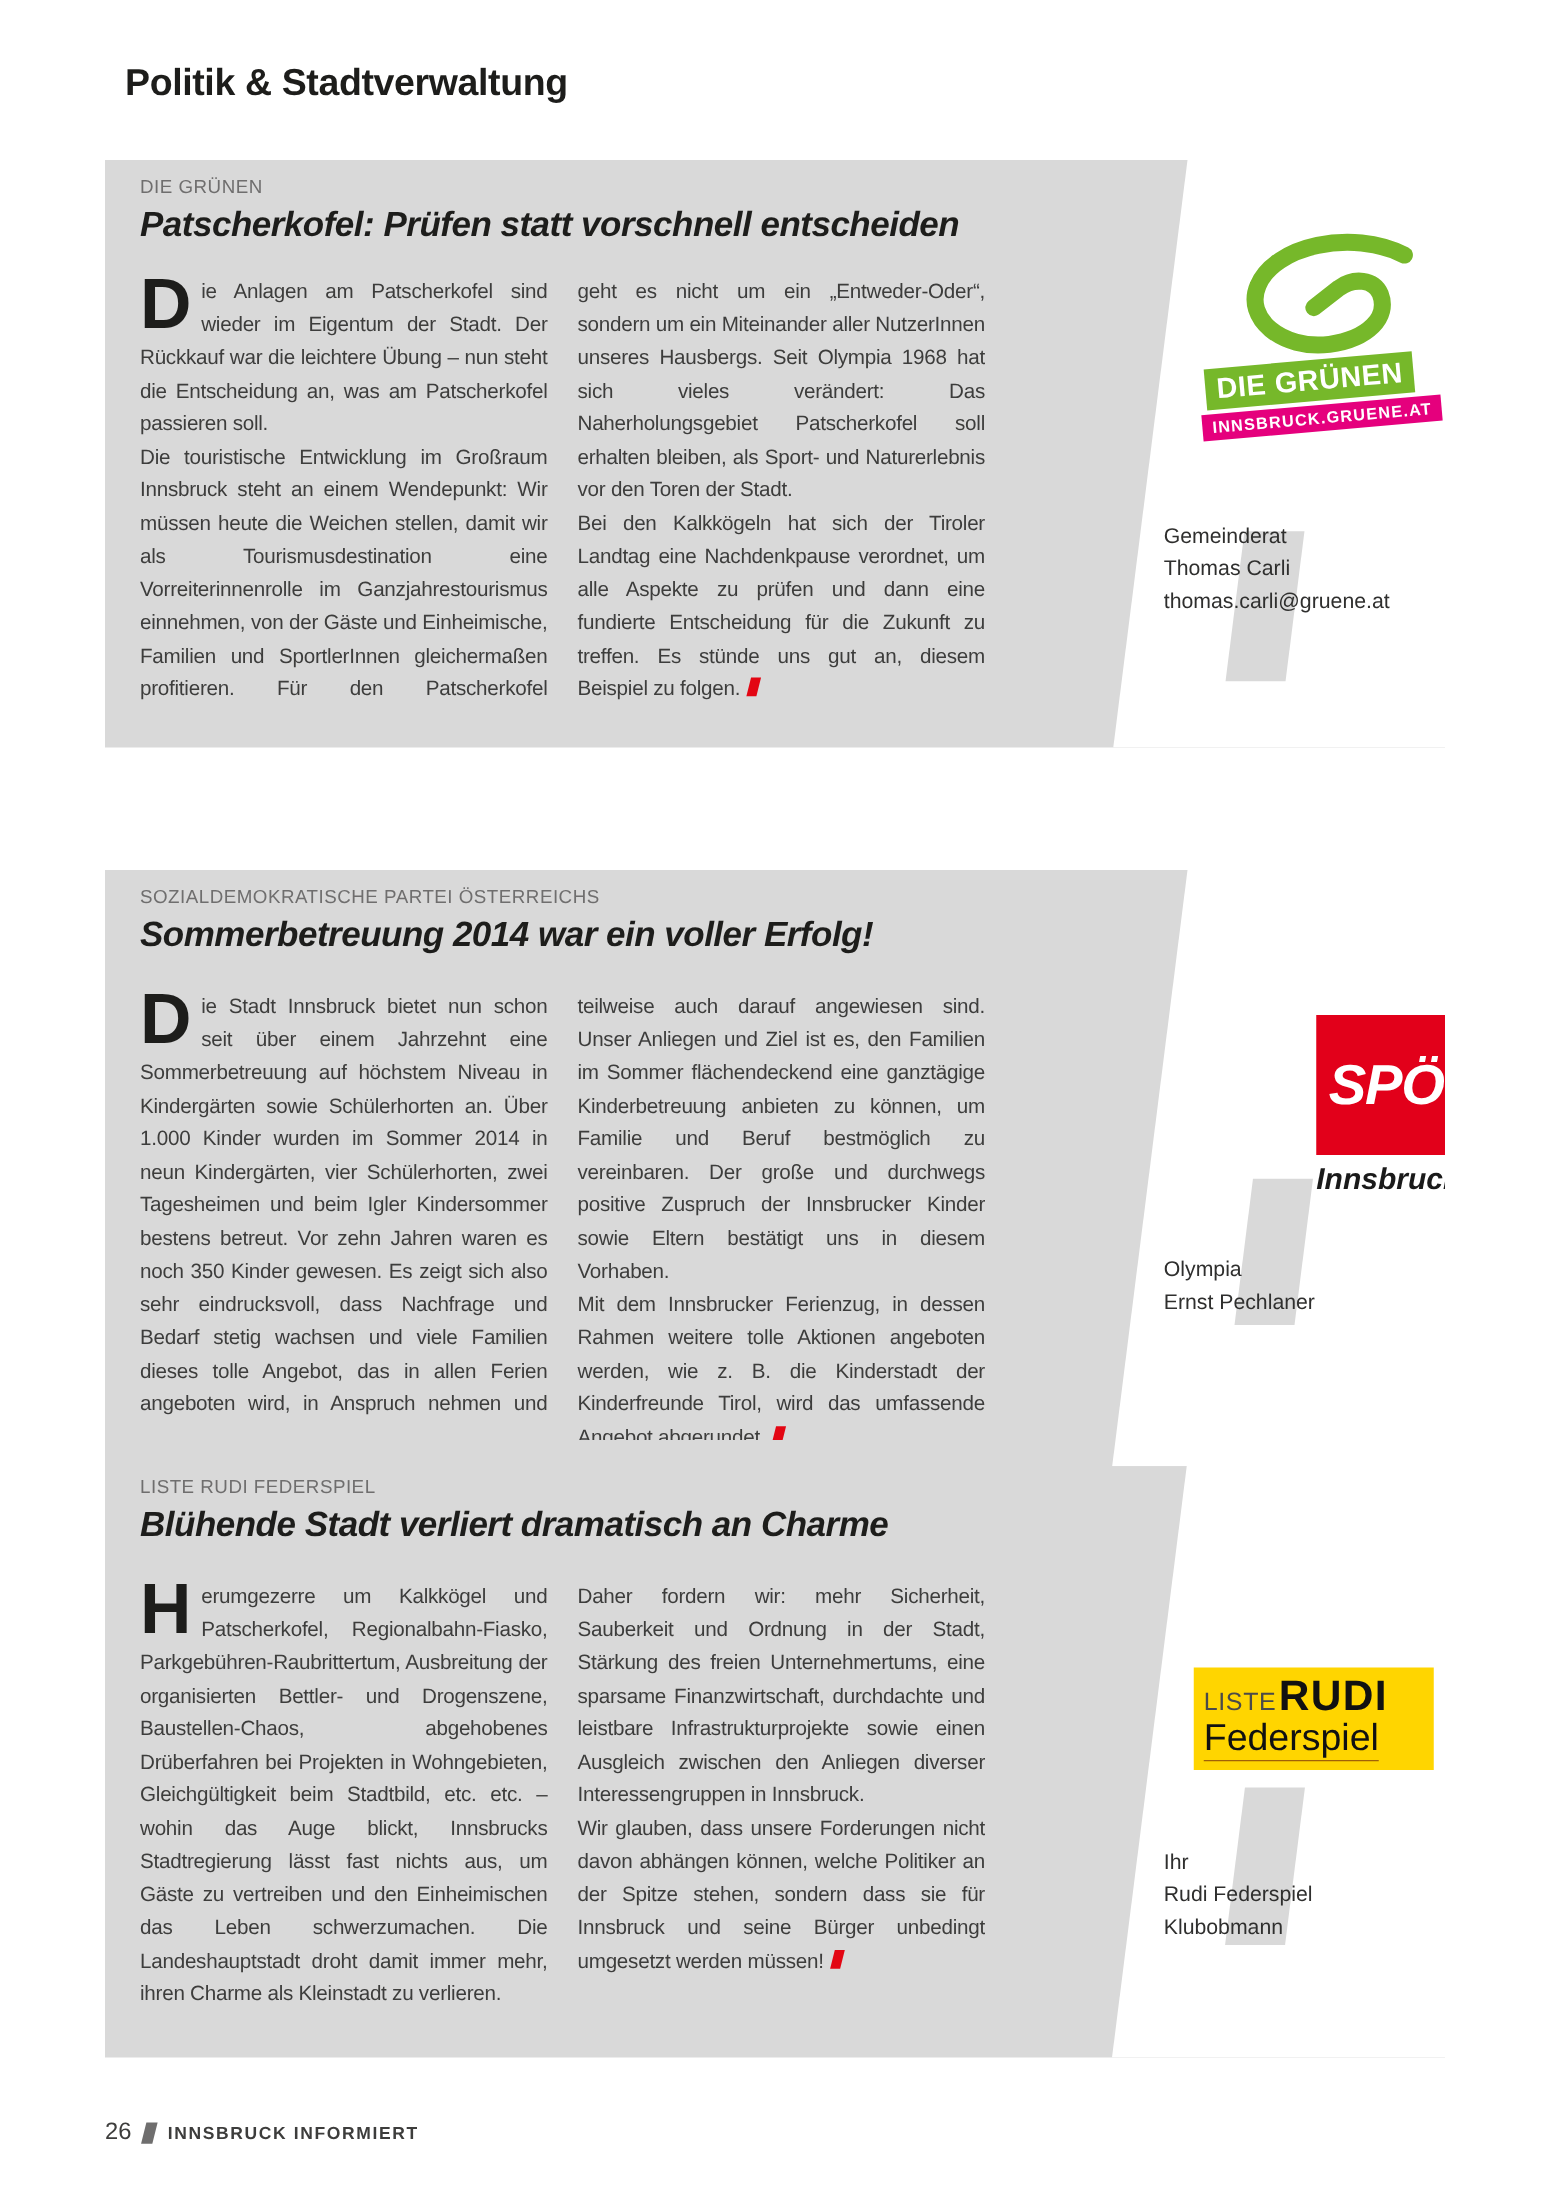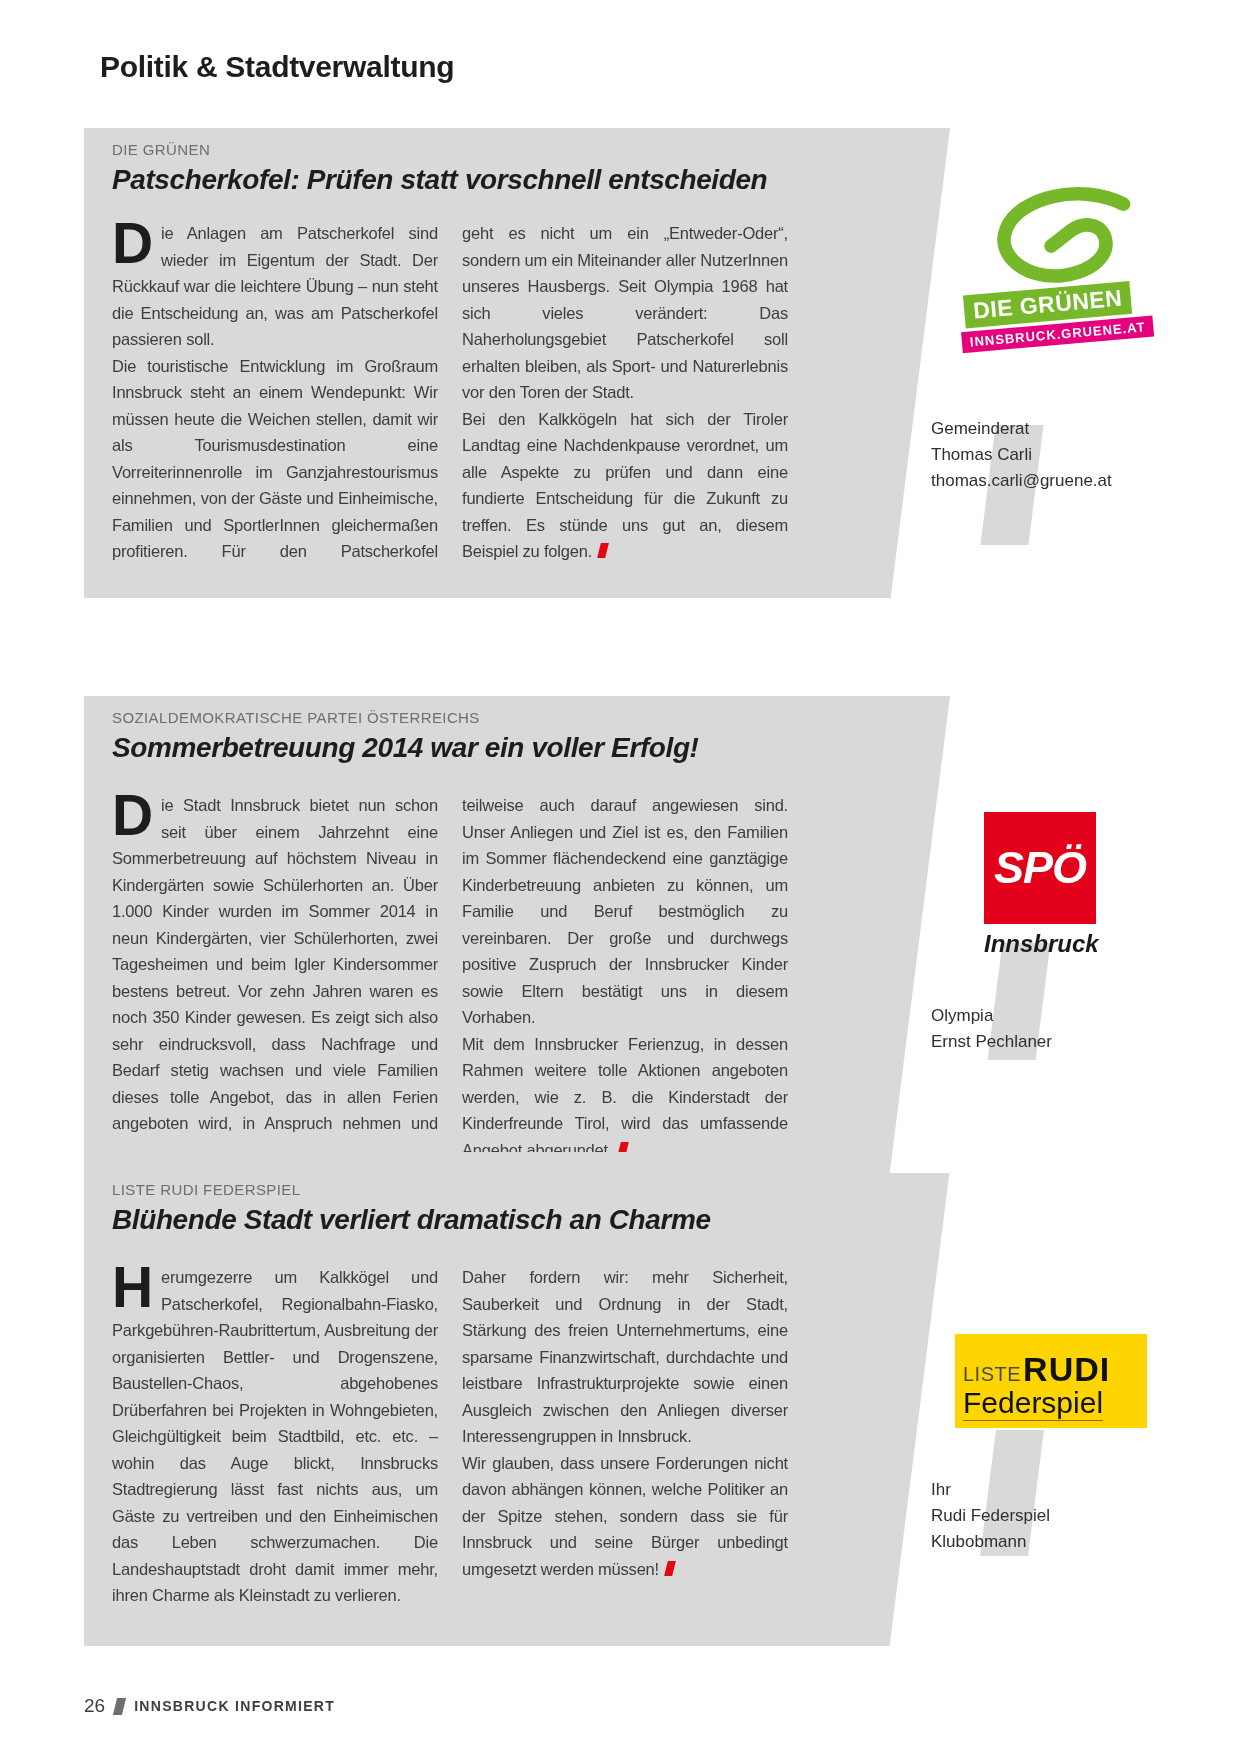--- a/index.html
+++ b/index.html
@@ -49,28 +49,28 @@
   .gruene-g{display:block;margin-left:26px;}
   .gruene-band1{
     display:inline-block;background:#76b82a;color:#fff;font-weight:700;font-size:23px;
     padding:3px 9px;letter-spacing:0.5px;transform:rotate(-2deg);white-space:nowrap;
   }
   .gruene-band2{
     display:inline-block;background:#e5007d;color:#fff;font-weight:700;font-size:13px;
     padding:3px 8px;letter-spacing:1px;margin-top:3px;transform:rotate(-2deg) translateX(-4px);white-space:nowrap;
   }
   
-  .spoe-logo{position:absolute;left:852px;top:116px;z-index:4;width:96px;padding-left:48px;}
+  .spoe-logo{position:absolute;left:921px;top:116px;z-index:4;width:96px;padding-left:48px;}
   .spoe-square{
     width:112px;height:112px;background:#e2001a;display:flex;align-items:center;justify-content:center;
   }
   .spoe-word{color:#fff;font-size:45px;font-weight:700;font-style:italic;letter-spacing:-1px;}
   .spoe-city{margin-top:6px;font-size:24px;font-weight:700;font-style:italic;color:#1a1a1a;text-align:center;}
   
-  .rudi-logo{position:absolute;left:871px;top:166px;z-index:4;width:176px;background:#ffd500;padding:18px 8px 7px 8px;}
+  .rudi-logo{position:absolute;left:871px;top:166px;z-index:4;width:176px;background:#ffd500;padding:6px 8px 7px 8px;}
   .rudi-line1{display:flex;align-items:flex-end;line-height:1;}
   .rudi-liste{font-size:20px;color:#4a4a4a;letter-spacing:0.5px;padding-bottom:2px;}
   .rudi-rudi{font-size:34px;font-weight:700;color:#111;letter-spacing:1px;margin-left:2px;}
   .rudi-feder{font-size:30px;color:#111;line-height:1.05;border-bottom:1px solid #a16207;display:inline-block;padding-bottom:1px;margin-top:1px;}
   
   .footer{position:absolute;left:84px;top:1695px;display:flex;align-items:center;gap:10px;z-index:3;}
   .page-num{font-size:19px;color:#3d3d3c;}
   .fslash{width:9px;height:17px;background:#6f6e6e;transform:skewX(-14deg);}
   .brand{font-size:14px;font-weight:700;letter-spacing:1.3px;color:#3d3d3c;}
 </style>

